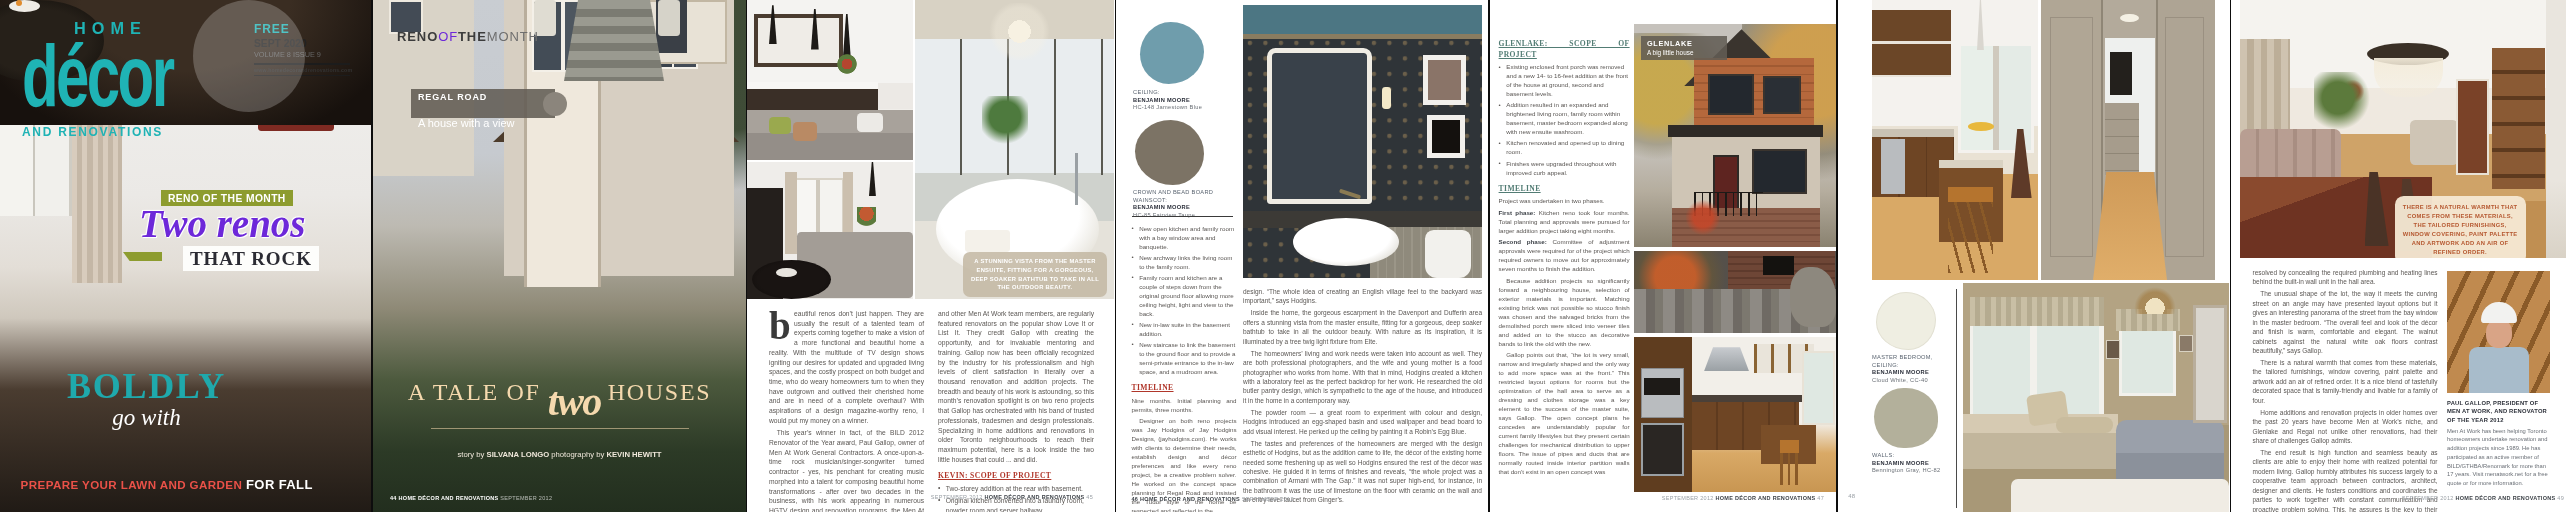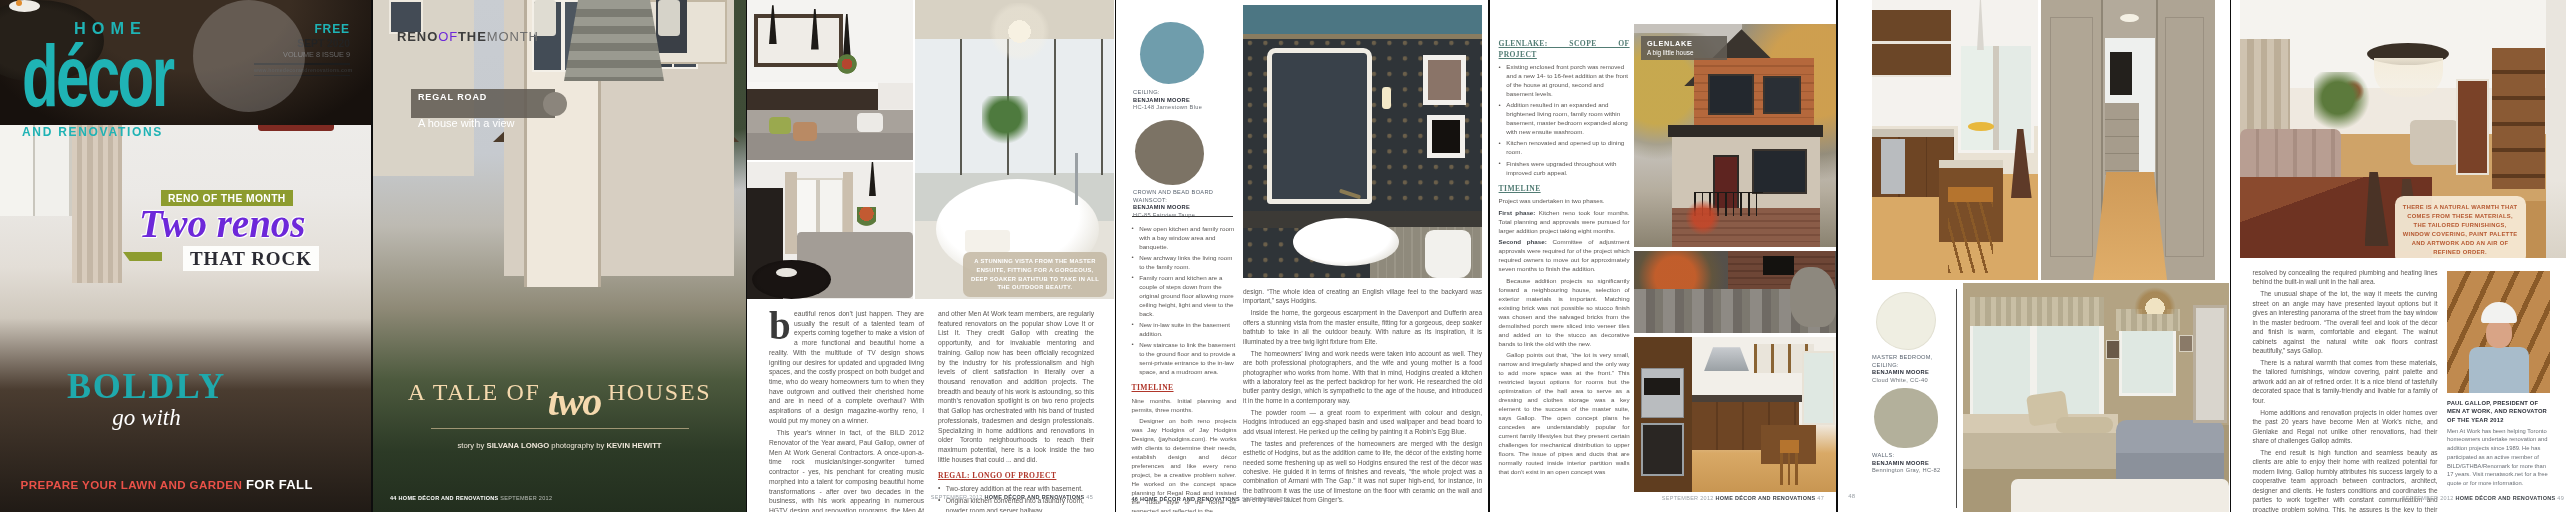--- a/index.html
+++ b/index.html
@@ -46,21 +46,21 @@
       <div class="shape" style="left:8.6px;top:448;width:31px;height:12px;border-radius:50%;background:#efece6"></div>
       <div class="shape" style="left:15.5px;top:446;width:6px;height:6px;border-radius:50%;background:#e08b2d"></div>
     </div>
 
     <div class="abs" style="left:22px;top:19px;color:#1fb3b5">
       <div style="font-size:16.3px;font-weight:bold;letter-spacing:6px;margin-left:52px">HOME</div>
       <div style="font-size:60px;font-weight:bold;letter-spacing:-2.6px;transform:scaleY(1.45);transform-origin:top left;line-height:.9">décor</div>
       <div style="font-size:12px;font-weight:bold;letter-spacing:1.7px;margin-top:33px">AND RENOVATIONS</div>
     </div>
 
-    <div class="abs" style="left:254px;top:22px;width:96px;text-align:right">
+    <div class="abs" style="left:254px;top:22px;width:96px;">
       <div style="color:#1fb3b5;font-weight:bold;font-size:12px;letter-spacing:0.9px">FREE</div>
       <div style="color:#222;font-weight:bold;font-size:10.3px;margin-top:1.7px">SEPT 2020</div>
       <div style="color:#666;font-size:7.3px;margin-top:1.7px">VOLUME 8 ISSUE 9</div>
       <div class="shape" style="position:static;height:2.6px;background:#1c1c1c;margin-top:3.4px"></div>
       <div style="color:#333;font-size:5.2px;font-weight:bold;margin-top:1.7px;letter-spacing:0.2px">www.homedecorandrenovations.com</div>
       <div class="shape" style="position:static;height:1.7px;background:#1c1c1c;margin-top:1.7px"></div>
     </div>
 
     <div class="abs" style="left:193px;top:205;width:112px;height:112px;border-radius:50%;background:rgba(255,255,255,.22)"></div>
     <div class="abs" style="left:161px;top:190px;background:#8d9c2f;color:#fff;font-weight:bold;font-size:10.3px;letter-spacing:0.4px;padding:2.6px 6.9px">RENO OF THE MONTH</div>
@@ -106,21 +106,21 @@
     <div class="abs" style="left:38px;top:89px;width:144px;height:29px;background:rgba(98,92,84,.88);color:#fff;padding:3.4px 6.9px">
       <div style="font-weight:bold;font-size:9px;letter-spacing:0.9px">REGAL ROAD</div>
       <div style="font-size:11px;margin-top:15px">A house with a view</div>
       <div class="shape" style="right:-12px;top:2.6px;width:24px;height:24px;border-radius:50%;background:#8b857c"></div>
     </div>
 
     <div class="abs" style="left:0;top:378px;width:373px;text-align:center;color:#f5d9ae">
       <span class="serif" style="font-size:24px;letter-spacing:1.7px;vertical-align:15.5px">A TALE OF</span>
       <span class="serif" style="font-style:italic;font-weight:bold;font-size:40px;letter-spacing:-1.7px;margin:0 3.4px">two</span>
       <span class="serif" style="font-size:24px;letter-spacing:1.7px;vertical-align:15.5px">HOUSES</span>
-      <div style="margin:3.4px auto 0;width:258px;border-top:0.9px solid rgba(245,217,174,.55);padding-top:12px;font-size:7.7px;color:#efe7da">
+      <div style="margin:3.4px auto 0;width:258px;border-top:0.9px solid rgba(245,217,174,.55);padding-top:21px;font-size:7.7px;color:#efe7da">
         <span>story by</span>
         <span style="font-weight:bold">SILVANA LONGO</span>
         <span>photography by</span>
         <span style="font-weight:bold">KEVIN HEWITT</span>
       </div>
     </div>
 
     <div class="foot" style="left:17px;top:495px">
       <b style="color:#fff"><span>44</span> <span>HOME DÉCOR AND RENOVATIONS</span></b>
       <span style="color:rgba(255,255,255,.65)">SEPTEMBER 2012</span>
@@ -161,21 +161,21 @@
       <div class="capbox" style="left:48px;top:252px;width:144px;padding:5.2px 6.9px;background:rgba(196,184,164,.88);color:#fff;font-size:5.8px;line-height:1.5">A STUNNING VISTA FROM THE MASTER ENSUITE, FITTING FOR A GORGEOUS, DEEP SOAKER BATHTUB TO TAKE IN ALL THE OUTDOOR BEAUTY.</div>
     </div>
 
     <div class="abs body-txt" style="left:22px;top:309px;width:155px">
       <span class="serif" style="float:left;font-weight:bold;font-size:39px;line-height:.78;margin:1.7px 3.4px 0 0;color:#3a3a3a">b</span>
       <p>eautiful renos don’t just happen. They are usually the result of a talented team of experts coming together to make a vision of a more functional and beautiful home a reality. With the multitude of TV design shows igniting our desires for updated and upgraded living spaces, and the costly prospect on both budget and time, who do weary homeowners turn to when they have outgrown and outlived their cherished home and are in need of a complete overhaul? With aspirations of a design magazine-worthy reno, I would put my money on a winner.</p>
       <p class="ind">This year’s winner in fact, of the BILD 2012 Renovator of the Year award, Paul Gallop, owner of Men At Work General Contractors. A once-upon-a-time rock musician/singer-songwriter turned contractor - yes, his penchant for creating music morphed into a talent for composing beautiful home transformations - after over two decades in the business, with his work appearing in numerous HGTV design and renovation programs, the Men At Work influence in the Canadian renovation scene is far reaching. Fergus McLaren, Ed Richardson,</p>
     </div>
     <div class="abs body-txt" style="left:191px;top:309px;width:156px">
       <p>and other Men At Work team members, are regularly featured renovators on the popular show Love It or List It. They credit Gallop with creating the opportunity, and for invaluable mentoring and training. Gallop now has been officially recognized by the industry for his professionalism and high levels of client satisfaction in literally over a thousand renovation and addition projects. The breadth and beauty of his work is astounding, so this month’s renovation spotlight is on two reno projects that Gallop has orchestrated with his band of trusted professionals, tradesmen and design professionals. Specializing in home additions and renovations in older Toronto neighbourhoods to reach their maximum potential, here is a look inside the two little houses that could ... and did.</p>
-      <div class="hd hd-red">REGAL: LONGO OF PROJECT</div>
+      <div class="hd hd-red">KEVIN: SCOPE OF PROJECT</div>
       <ul class="bl">
         <li>Two-storey addition at the rear with basement.</li>
         <li>Original kitchen converted into a laundry room, powder room and server hallway.</li>
       </ul>
     </div>
     <div class="foot" style="right:22px;top:494px;text-align:right">
       <span>SEPTEMBER 2012</span> <b>HOME DÉCOR AND RENOVATIONS</b> <span>45</span>
     </div>
   </div>
 

